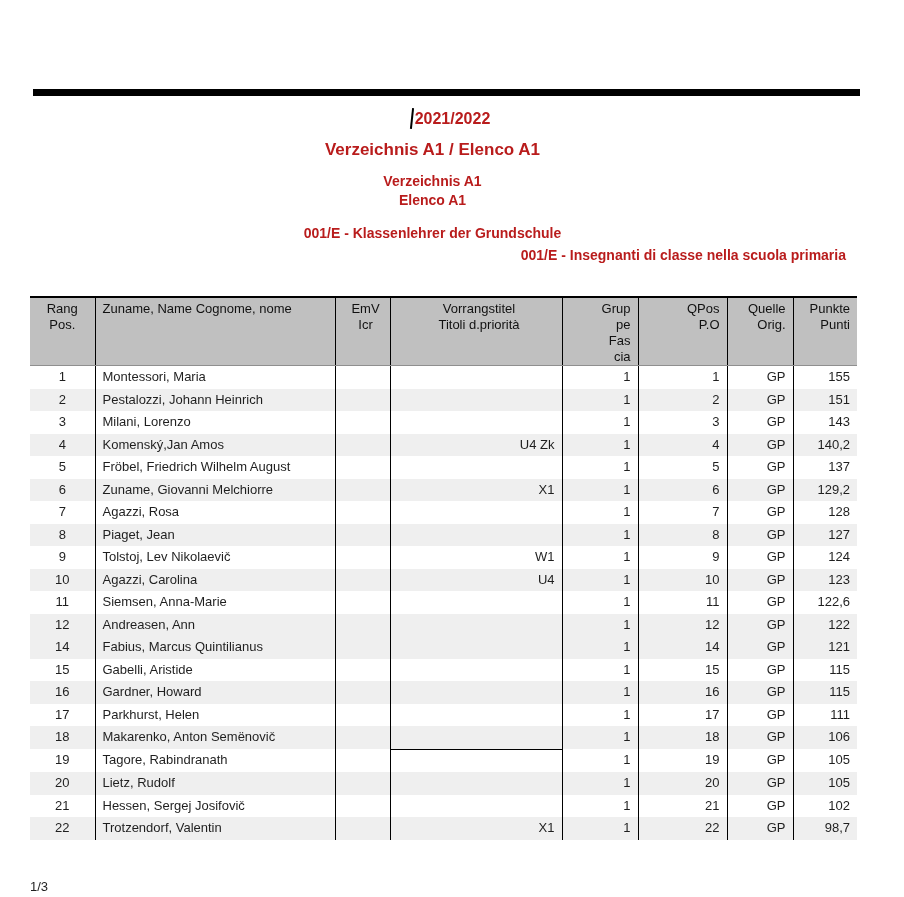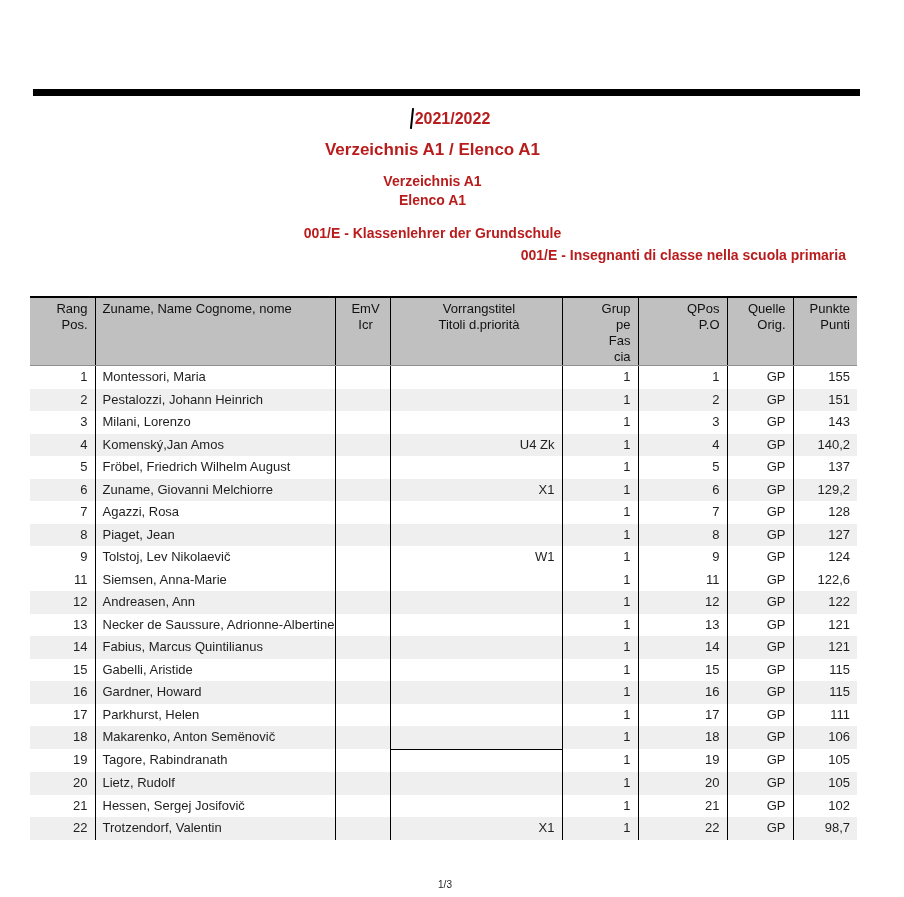--- a/index.html
+++ b/index.html
@@ -39,38 +39,38 @@
     vertical-align:top;
     font-weight:normal;
     font-size:13px;line-height:16px;
     padding:3px 7px 0 7px;
     border-top:2px solid #000;
     border-bottom:1px solid #8f8f8f;
     white-space:pre-line;
     color:#111;
   }
   th,td{border-left:1px solid #000;}
-  th:first-child,td:first-child{border-left:none;}
+  th:first-child,td:first-child{border-left:none;text-align:center;}
 
   tbody td{
     height:22.5px;
     line-height:22.5px;
     padding:0 7px;
     white-space:nowrap;
     overflow:hidden;
     color:#1f1f1f;
   }
   tbody tr.alt td{background:#efefef;}
   td.artifact-line{border-top:1px solid #000;}
 
   .al-l{text-align:left;}
   .al-r{text-align:right;}
   .al-c{text-align:center;padding-left:13px;}
 
-  .pagenum{position:absolute;left:30px;top:879px;width:830px;text-align:center;font-size:10px;color:#1f1f1f;}
+  .pagenum{position:absolute;left:30px;top:879px;width:830px;text-align:left;font-size:13px;color:#1f1f1f;}
 </style>
 </head>
 <body>
 
 <div class="bar"></div>
 
 <div class="t year">
   <span class="year-wrap"><span class="cursor"></span><span>2021/2022</span></span>
 </div>
 <div class="t main">Verzeichnis A1 / Elenco A1</div>
@@ -195,50 +195,50 @@
       <tr>
         <td class="al-r">9</td>
         <td class="al-l">Tolstoj, Lev Nikolaevič</td>
         <td class="al-c"></td>
         <td class="al-r">W1</td>
         <td class="al-r">1</td>
         <td class="al-r">9</td>
         <td class="al-r">GP</td>
         <td class="al-r">124</td>
       </tr>
+      <tr class="alt">
+        <td class="al-r">10</td>
+        <td class="al-l">Agazzi, Carolina</td>
+        <td class="al-c"></td>
+        <td class="al-r">U4</td>
+        <td class="al-r">1</td>
+        <td class="al-r">10</td>
+        <td class="al-r">GP</td>
+        <td class="al-r">123</td>
+      </tr>
       <tr>
         <td class="al-r">11</td>
         <td class="al-l">Siemsen, Anna-Marie</td>
         <td class="al-c"></td>
         <td class="al-r"></td>
         <td class="al-r">1</td>
         <td class="al-r">11</td>
         <td class="al-r">GP</td>
         <td class="al-r">122,6</td>
       </tr>
       <tr class="alt">
         <td class="al-r">12</td>
         <td class="al-l">Andreasen, Ann</td>
         <td class="al-c"></td>
         <td class="al-r"></td>
         <td class="al-r">1</td>
         <td class="al-r">12</td>
         <td class="al-r">GP</td>
         <td class="al-r">122</td>
       </tr>
-      <tr>
-        <td class="al-r">13</td>
-        <td class="al-l">Necker de Saussure, Adrionne-Albertine</td>
-        <td class="al-c"></td>
-        <td class="al-r"></td>
-        <td class="al-r">1</td>
-        <td class="al-r">13</td>
-        <td class="al-r">GP</td>
-        <td class="al-r">121</td>
-      </tr>
       <tr class="alt">
         <td class="al-r">14</td>
         <td class="al-l">Fabius, Marcus Quintilianus</td>
         <td class="al-c"></td>
         <td class="al-r"></td>
         <td class="al-r">1</td>
         <td class="al-r">14</td>
         <td class="al-r">GP</td>
         <td class="al-r">121</td>
       </tr>

